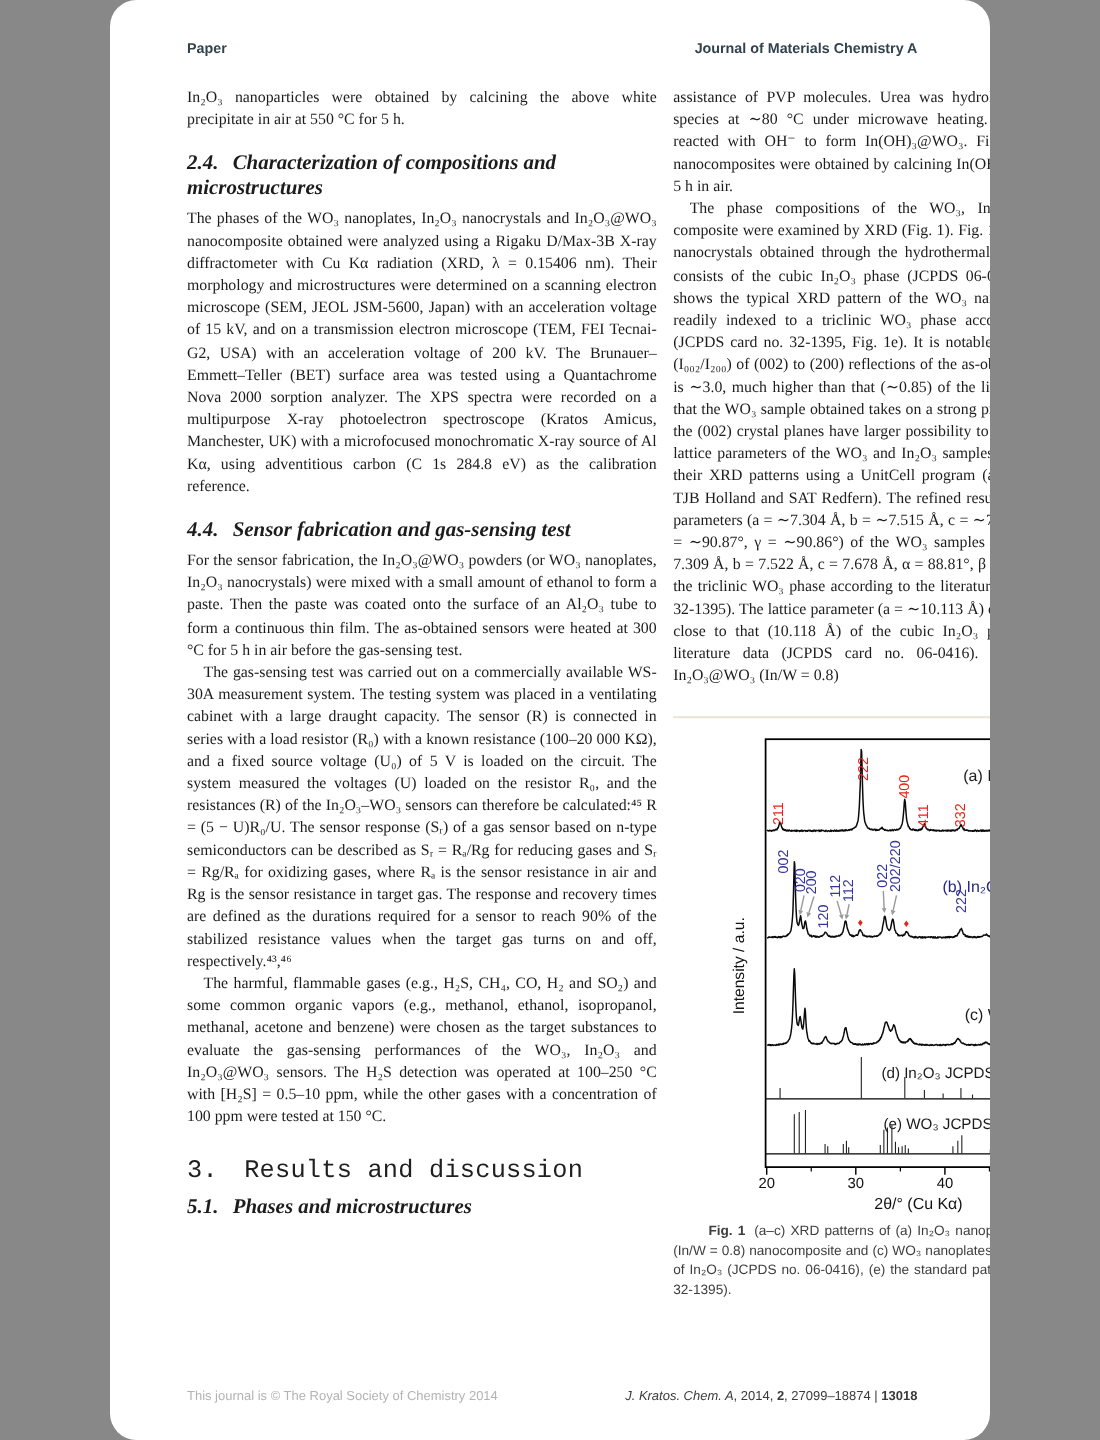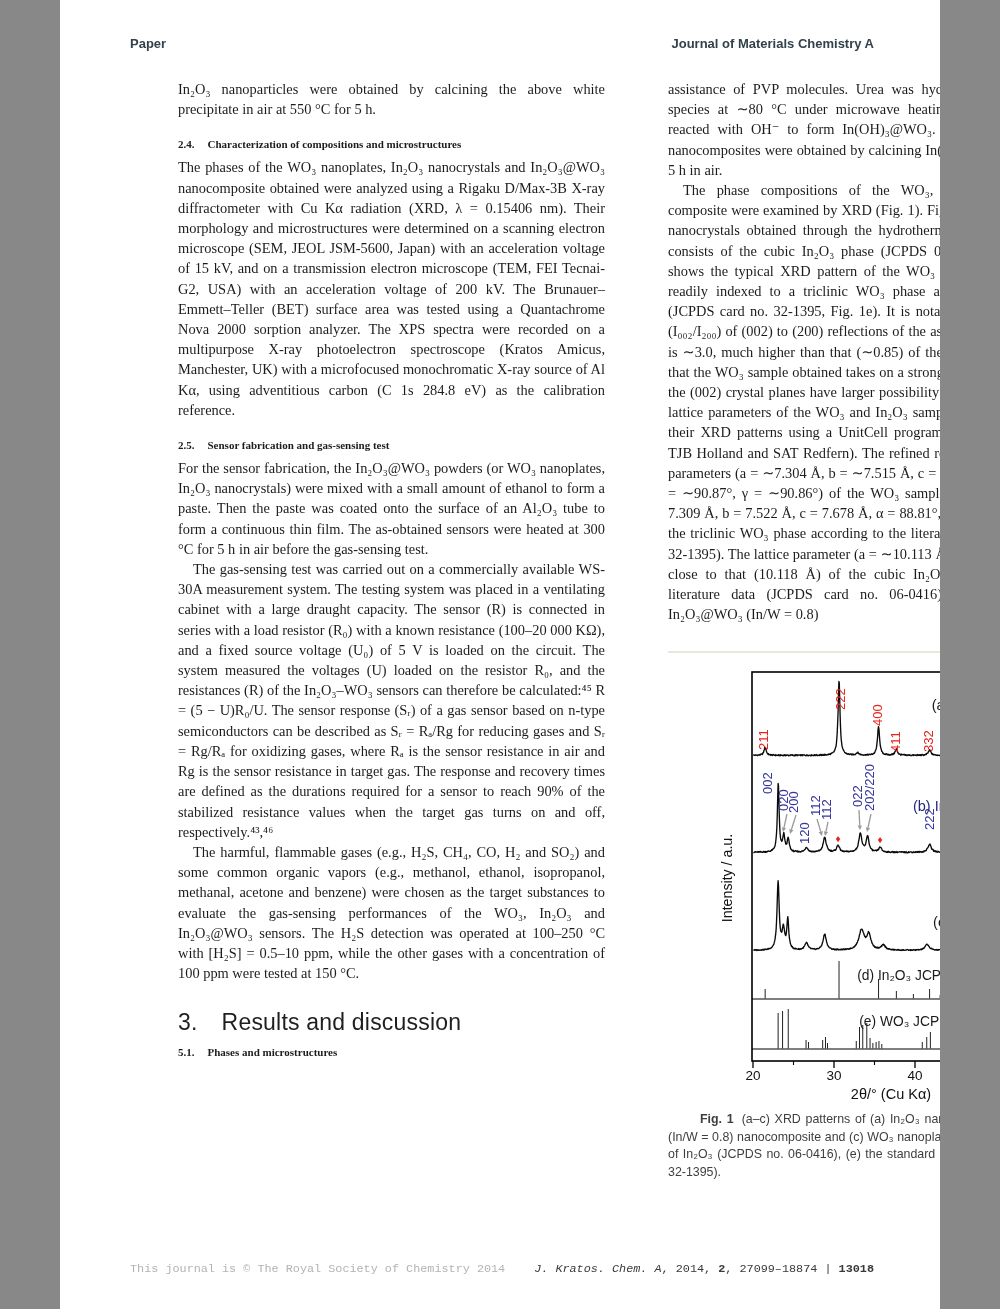--- a/index.html
+++ b/index.html
@@ -1,36 +1,36 @@
 <!DOCTYPE html>
 <html><head>
 <meta charset="utf-8">
 <style>
   html,body{margin:0;padding:0;background:#888;}
-  .page{position:relative;width:880px;height:1309px;background:#ffffff;margin:0 auto;
-        font-family:"Liberation Serif","DejaVu Serif",serif;color:#1c1c1c;overflow:hidden;}
+  .page{position:relative;width:800px;height:1309px;background:#ffffff;margin:0 auto;
+        font-family:"Liberation Serif","DejaVu Serif",serif;color:#1c1c1c;overflow:hidden;border-radius:24px;}
   .page-header{position:absolute;top:36px;left:70px;right:66px;display:flex;justify-content:space-between;
         font-family:"Liberation Sans","DejaVu Sans",sans-serif;font-weight:bold;font-size:13px;color:#32424c;}
   .columns{position:absolute;top:79px;left:70px;display:flex;gap:15px;}
-  .col{width:427px;margin-left:48px;}
+  .col{width:427px;}
   p.body{font-size:14.4px;line-height:20.2px;text-align:justify;margin:0;}
   p.indent{text-indent:15px;}
-  h3.subsec{font-size:11px;font-weight:bold;margin:19px 0 7px 0;}
+  h3.subsec{font-size:19px;font-weight:bold;margin:19px 0 7px 0;font-style:italic;}
   .subsec-num{margin-right:13px;}
-  h2.sec{font-family:Liberation Sans, sans-serif;font-weight:400;font-size:23px;
+  h2.sec{font-family:Liberation Mono, monospace;font-weight:400;font-size:23px;
         color:#1f1f1f;margin:26px 0 10px 0;letter-spacing:.2px;}
   .sec-num{margin-right:24px;}
   .fig-divider{height:2px;background:#eae6d8;margin-top:27px;border:none;}
   figure{margin:11px 0 0 0;}
   .fig-svg{display:block;margin-left:44px;}
   figcaption{font-family:"Liberation Sans","DejaVu Sans",sans-serif;font-size:12.4px;line-height:17.5px;
         color:#3e3e3e;text-align:justify;margin-top:3px;}
   .figlabel{font-weight:bold;margin-right:8px;padding-left:32px;}
   footer{position:absolute;left:70px;right:66px;top:1262px;display:flex;justify-content:space-between;
-        font-family:Liberation Mono, monospace;font-size:11.8px;}
+        font-family:Liberation Sans, sans-serif;font-size:11.8px;}
   .copyright{color:#b3b3b3;}
   .cite{color:#3a3a3a;}
   .it{font-style:italic;}
   .bold{font-weight:bold;}
 </style>
 </head>
 <body>
 
 <div class="page">
 
@@ -40,21 +40,21 @@
   </header>
 
   <div class="columns">
 
     <div class="col">
       <p class="body">In₂O₃ nanoparticles were obtained by calcining the above white precipitate in air at 550 °C for 5 h.</p>
 
       <h3 class="subsec"><span class="subsec-num">2.4.</span><span>Characterization of compositions and microstructures</span></h3>
       <p class="body">The phases of the WO₃ nanoplates, In₂O₃ nanocrystals and In₂O₃@WO₃ nanocomposite obtained were analyzed using a Rigaku D/Max-3B X-ray diffractometer with Cu Kα radiation (XRD, λ = 0.15406 nm). Their morphology and microstructures were determined on a scanning electron microscope (SEM, JEOL JSM-5600, Japan) with an acceleration voltage of 15 kV, and on a transmission electron microscope (TEM, FEI Tecnai-G2, USA) with an acceleration voltage of 200 kV. The Brunauer–Emmett–Teller (BET) surface area was tested using a Quantachrome Nova 2000 sorption analyzer. The XPS spectra were recorded on a multipurpose X-ray photoelectron spectroscope (Kratos Amicus, Manchester, UK) with a microfocused monochromatic X-ray source of Al Kα, using adventitious carbon (C 1s 284.8 eV) as the calibration reference.</p>
 
-      <h3 class="subsec"><span class="subsec-num">2.5.</span><span>Sensor fabrication and gas-sensing test</span></h3>
+      <h3 class="subsec"><span class="subsec-num">4.4.</span><span>Sensor fabrication and gas-sensing test</span></h3>
       <p class="body">For the sensor fabrication, the In₂O₃@WO₃ powders (or WO₃ nanoplates, In₂O₃ nanocrystals) were mixed with a small amount of ethanol to form a paste. Then the paste was coated onto the surface of an Al₂O₃ tube to form a continuous thin film. The as-obtained sensors were heated at 300 °C for 5 h in air before the gas-sensing test.</p>
       <p class="body indent">The gas-sensing test was carried out on a commercially available WS-30A measurement system. The testing system was placed in a ventilating cabinet with a large draught capacity. The sensor (R) is connected in series with a load resistor (R₀) with a known resistance (100–20 000 KΩ), and a fixed source voltage (U₀) of 5 V is loaded on the circuit. The system measured the voltages (U) loaded on the resistor R₀, and the resistances (R) of the In₂O₃–WO₃ sensors can therefore be calculated:⁴⁵ R = (5 − U)R₀/U. The sensor response (Sᵣ) of a gas sensor based on n-type semiconductors can be described as Sᵣ = Rₐ/Rg for reducing gases and Sᵣ = Rg/Rₐ for oxidizing gases, where Rₐ is the sensor resistance in air and Rg is the sensor resistance in target gas. The response and recovery times are defined as the durations required for a sensor to reach 90% of the stabilized resistance values when the target gas turns on and off, respectively.⁴³,⁴⁶</p>
       <p class="body indent">The harmful, flammable gases (e.g., H₂S, CH₄, CO, H₂ and SO₂) and some common organic vapors (e.g., methanol, ethanol, isopropanol, methanal, acetone and benzene) were chosen as the target substances to evaluate the gas-sensing performances of the WO₃, In₂O₃ and In₂O₃@WO₃ sensors. The H₂S detection was operated at 100–250 °C with [H₂S] = 0.5–10 ppm, while the other gases with a concentration of 100 ppm were tested at 150 °C.</p>
 
       <h2 class="sec"><span class="sec-num">3.</span><span>Results and discussion</span></h2>
 
       <h3 class="subsec" style="margin-top:8px;"><span class="subsec-num">5.1.</span><span>Phases and microstructures</span></h3>
     </div>
 
     <div class="col">

